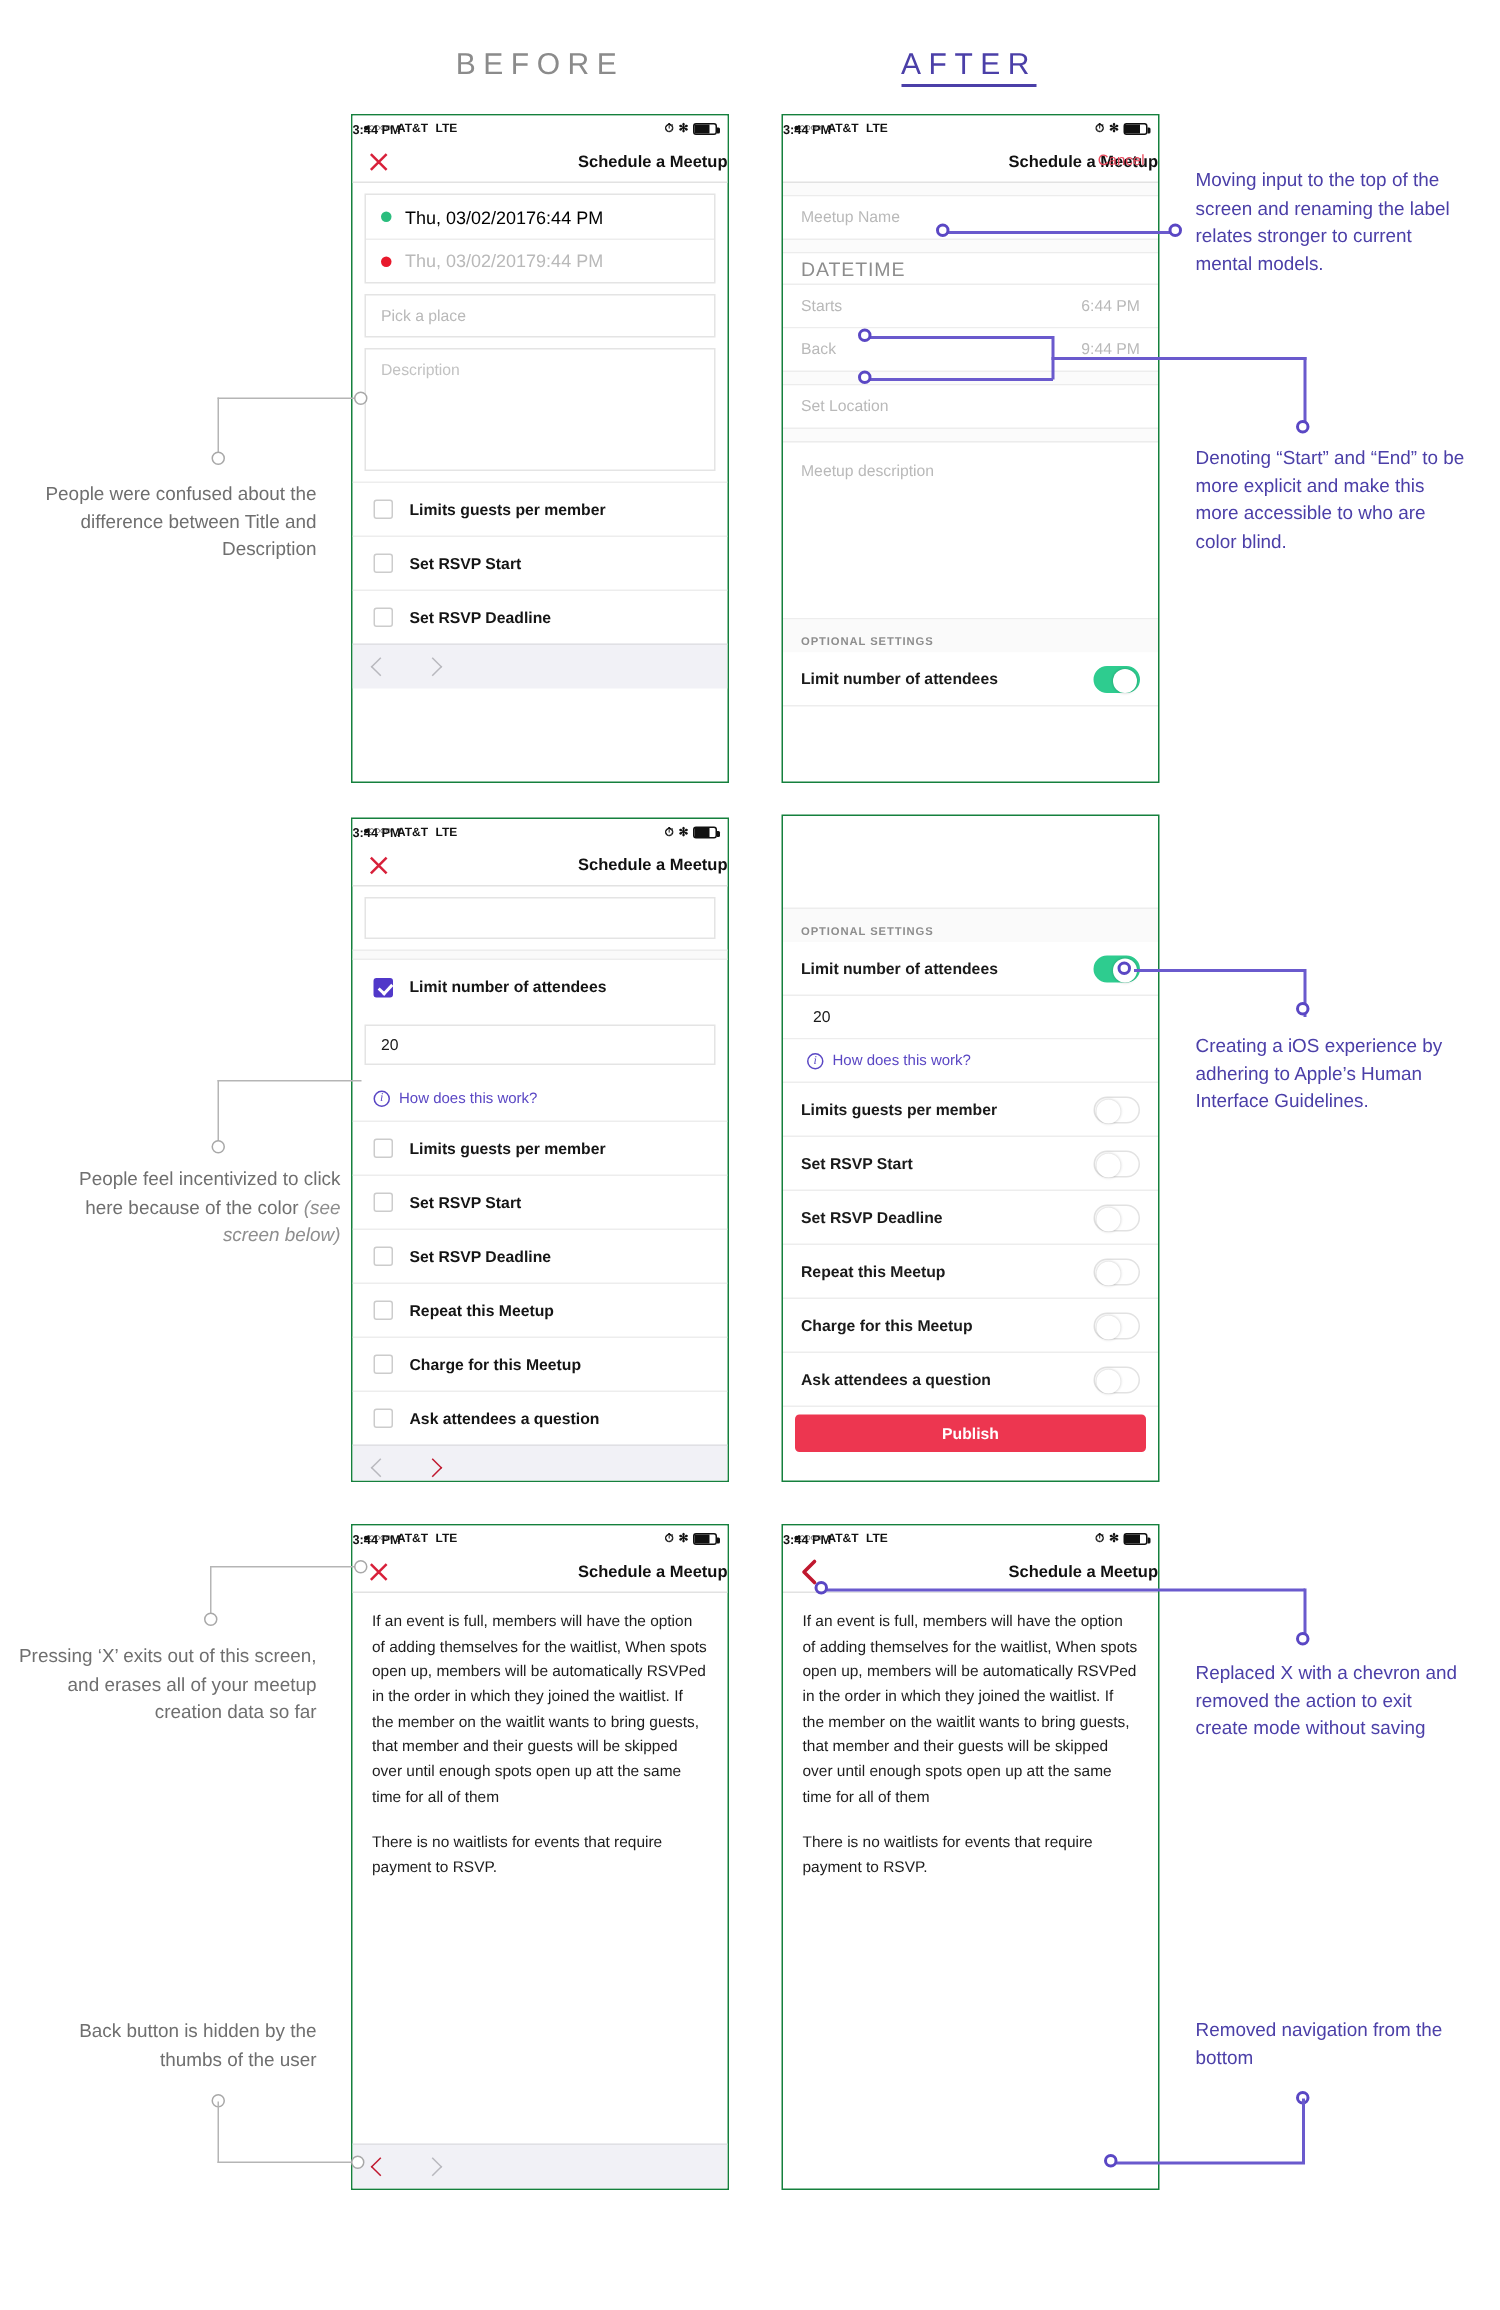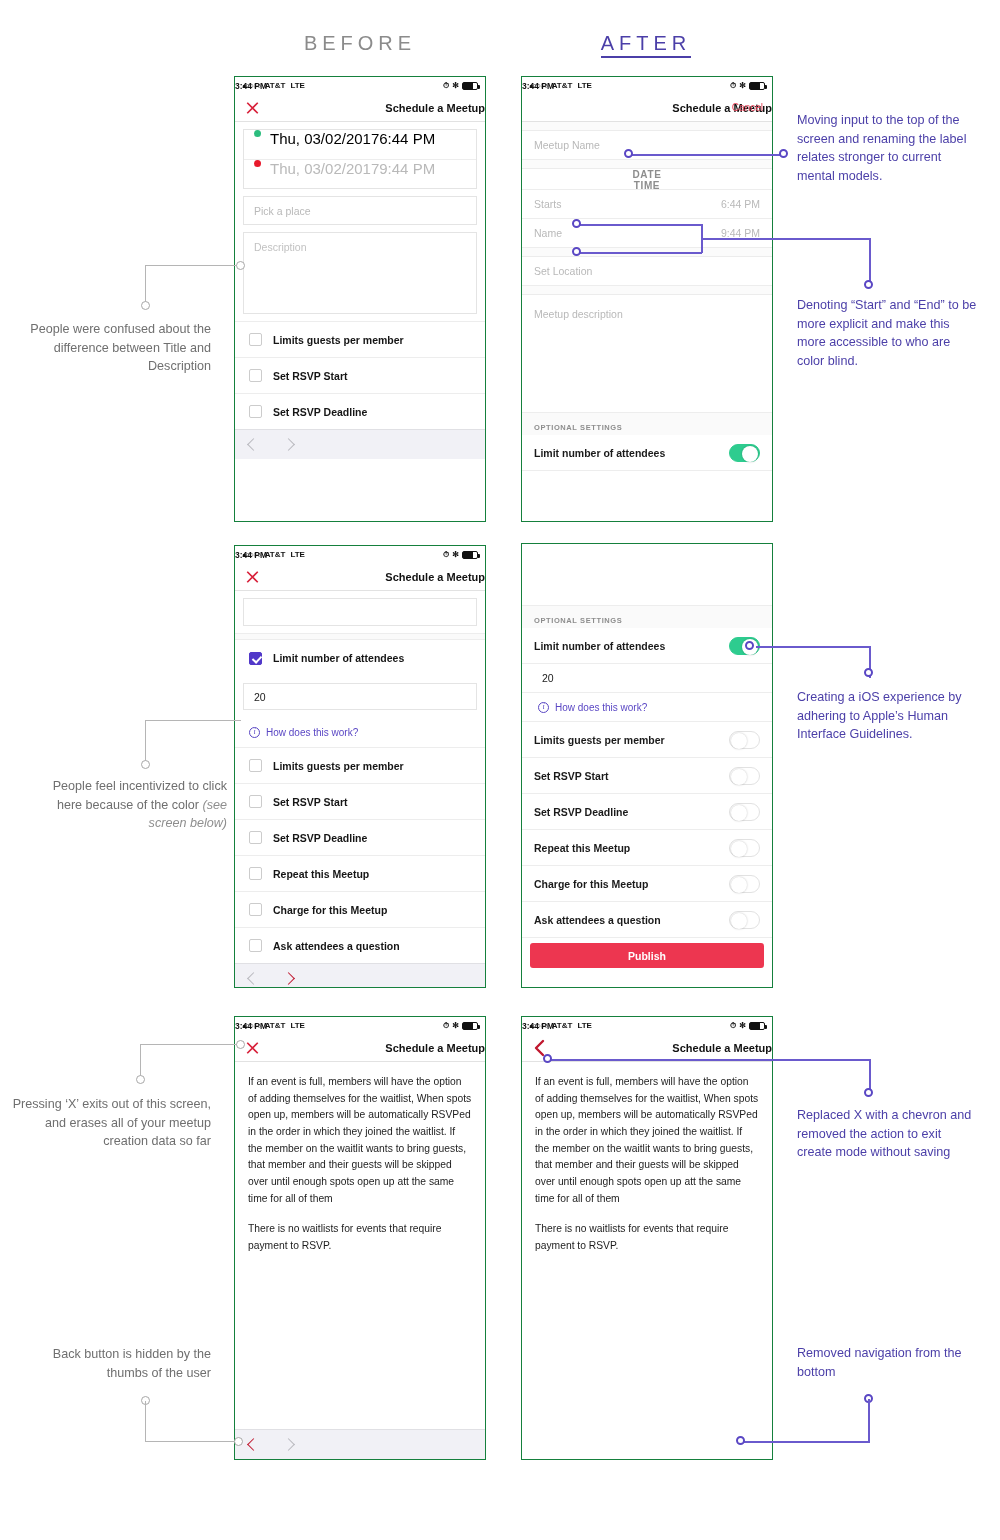--- a/index.html
+++ b/index.html
@@ -66,21 +66,21 @@
     font-size: 10.5px; color: #1a1a1a; background: #fff;
   }
   .row.tall { height: 36px; }
   .row .sp { margin-left: auto; }
   .muted { color: #b9b9b9; }
 
   
   .card {
     margin: 7px 8px; border: 1px solid #e4e4e4; background: #fff;
   }
-  .card .crow { height: 29px; display:flex; padding: 0 10px; font-size: 15px; }
+  .card .crow { height: 29px; display:flex; align-items:center; padding: 0 10px; font-size: 12px; }
   .card .crow + .crow { border-top: 1px solid #ededed; }
   .dot { width: 7px; height: 7px; border-radius: 50%; margin-right: 9px; flex: 0 0 auto; }
   .dot.green { background: #2bbd7e; }
   .dot.red { background: #e8192c; }
 
   .field {
     margin: 7px 8px; border: 1px solid #e4e4e4; background:#fff;
     height: 29px; display:flex; align-items:center; padding:0 10px;
     font-size: 10.5px; color: #b9b9b9;
   }
@@ -103,22 +103,22 @@
             display:flex; align-items:center; gap: 26px; padding-left: 14px; }
   .chev { width: 9px; height: 9px; border: solid #b8b8be; border-width: 0 1.6px 1.6px 0; }
   .chev.l { transform: rotate(135deg); }
   .chev.r { transform: rotate(-45deg); }
   .chev.red { border-color: #c0182f; }
 
   
   .seclabel { height: 22px; display:flex; align-items:flex-end; padding: 0 12px 3px;
               font-size: 7.5px; letter-spacing: 0.6px; font-weight:bold; color:#8d8d8d; background:#fafafa;}
   .colhead { height: 21px; display:flex; align-items:center; padding: 0 12px;
-             font-size: 10px; letter-spacing:.6px; font-weight:bold; color:#8d8d8d; background:#fff;
-             border-bottom:1px solid #ededed;flex-direction:column;}
+             font-size: 13px; letter-spacing:.6px; font-weight:normal; color:#8d8d8d; background:#fff;
+             border-bottom:1px solid #ededed;}
 
   
   .tgl { margin-left:auto; width: 31px; height: 18px; border-radius: 9px; position: relative; flex:0 0 auto;
          background:#fff; border:1px solid #e2e2e2; }
   .tgl i { position:absolute; top:1px; left:1px; width:16px; height:16px; border-radius:50%;
            background:#fff; box-shadow:0 0 2px rgba(0,0,0,.25); }
   .tgl.on { background:#2ecc8f; border-color:#2ecc8f; }
   .tgl.on i { left: auto; right: 1px; }
 
   .publish {
@@ -235,21 +235,21 @@
     <div class="grp-gap"></div>
     <div class="colhead">
       <span>DATE</span>
       <span class="sp">TIME</span>
     </div>
     <div class="row">
       <span class="muted">Starts</span>
       <span class="sp muted">6:44 PM</span>
     </div>
     <div class="row">
-      <span class="muted">Name</span>
+      <span class="muted">Back</span>
       <span class="sp muted">9:44 PM</span>
     </div>
     <div class="grp-gap"></div>
     <div class="row">
         <span class="muted">Set Location</span>
       </div>
     <div class="grp-gap"></div>
     <div style="height:118px; padding:9px 12px; border-bottom:1px solid #ededed;">
       <span class="muted" style="font-size:10.5px">Meetup description</span>
     </div>

